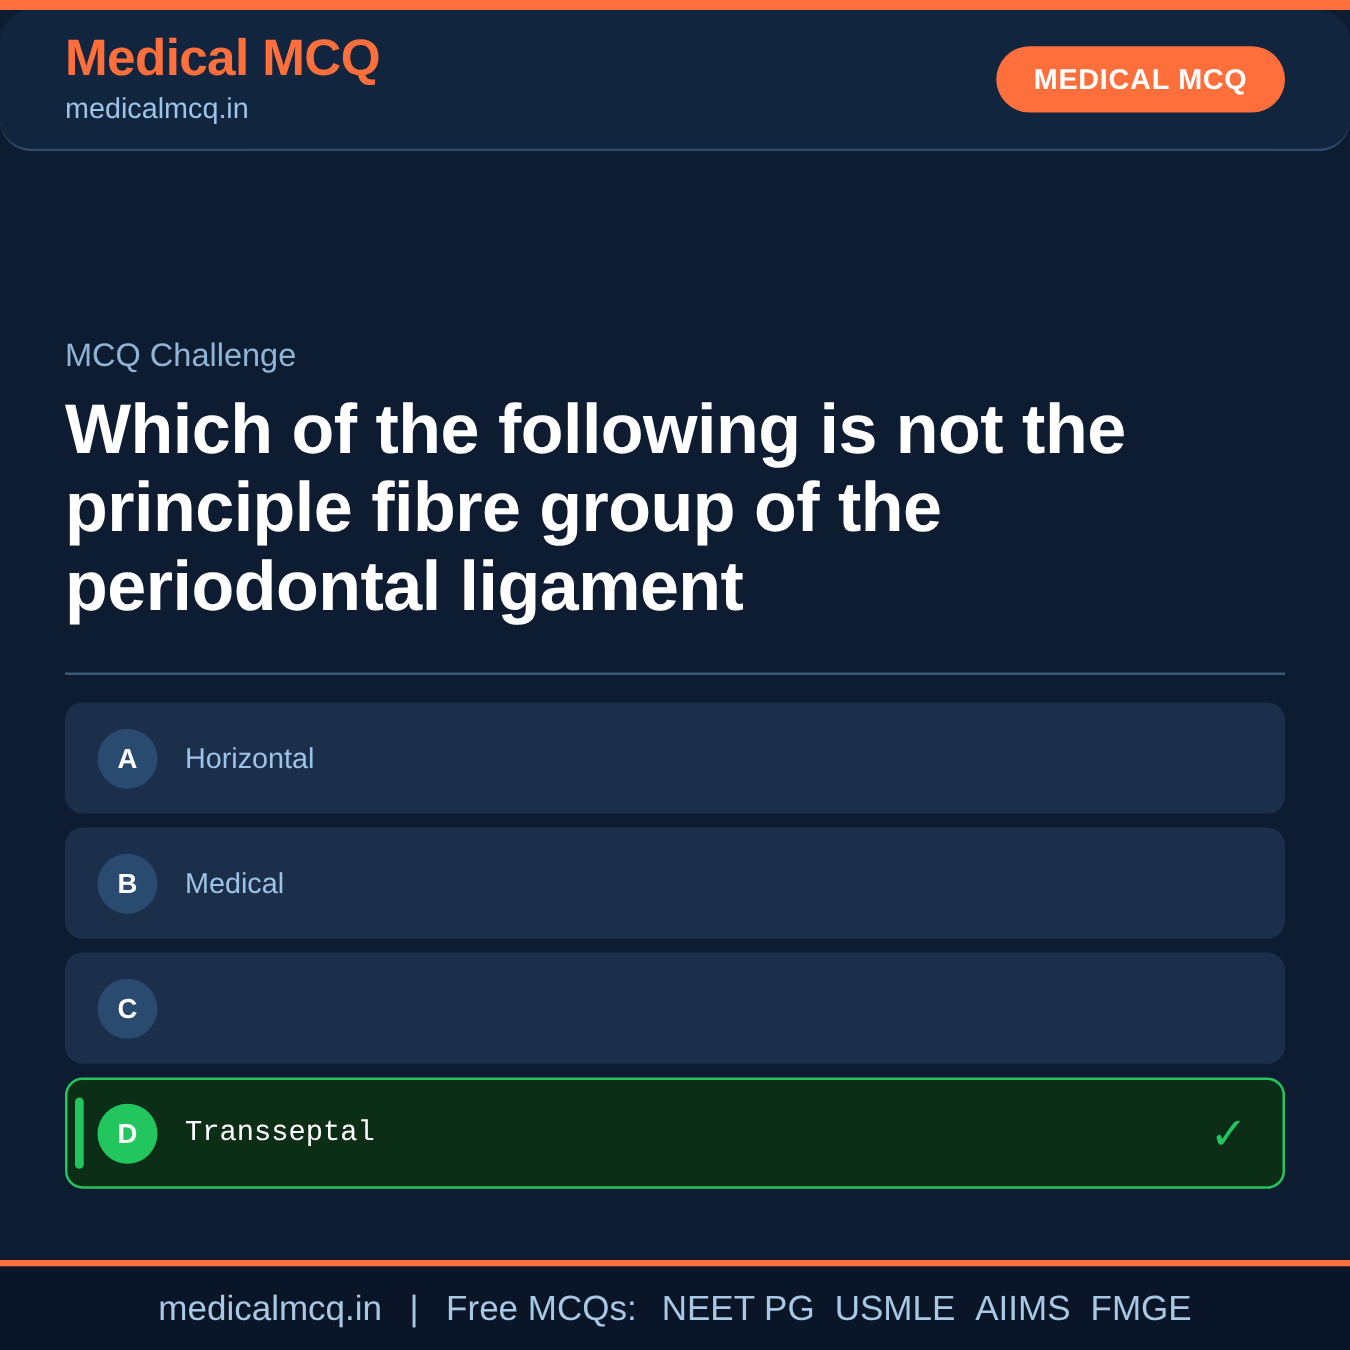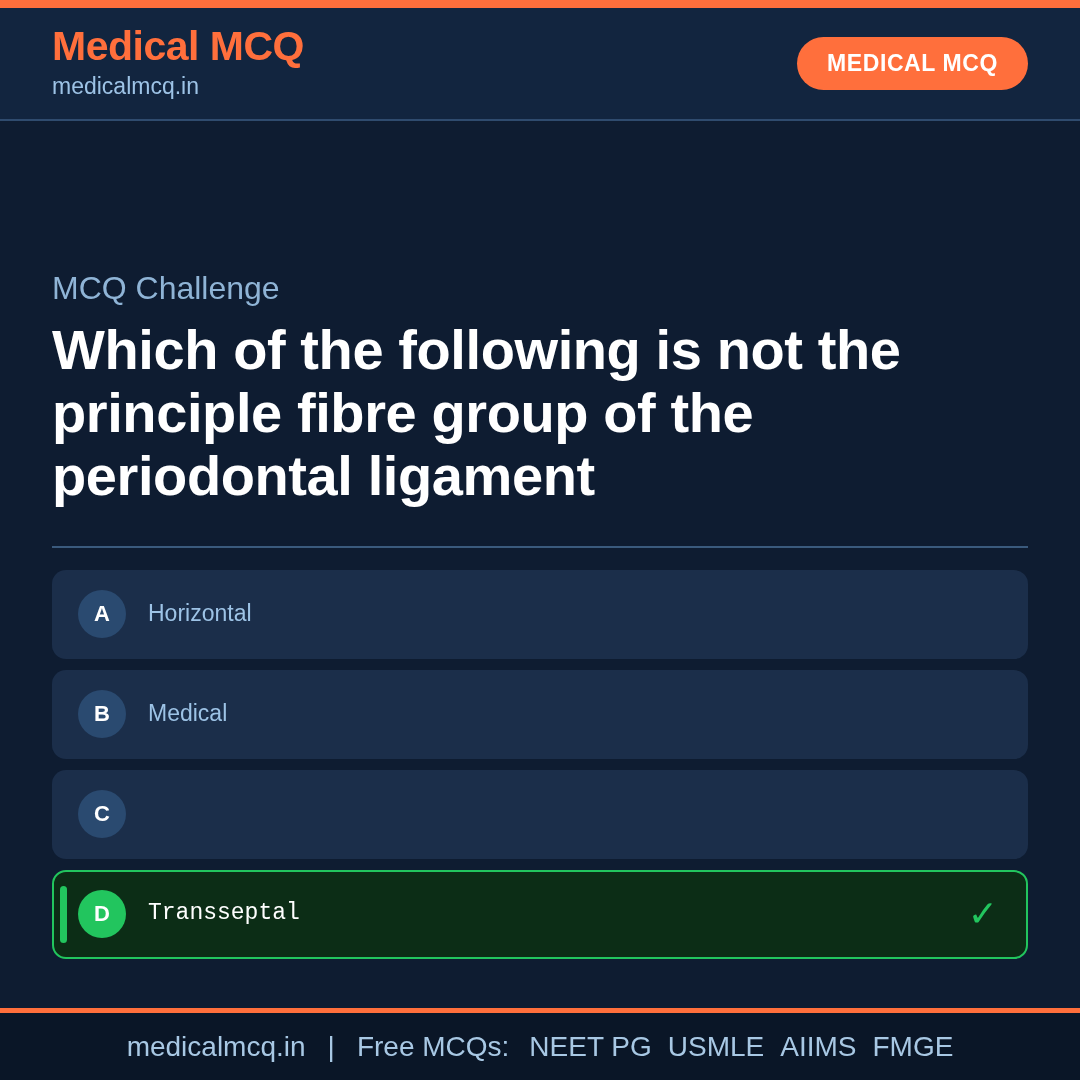--- a/index.html
+++ b/index.html
@@ -15,20 +15,21 @@
   .top-accent { height:8px; width:100%; background:#FF6F3C; flex:0 0 auto; }
 
   
   .header {
     flex:0 0 auto;
     height:113px;
     background:#12253F;
     border-bottom:2px solid #2F4B6E;
     display:flex; align-items:center; justify-content:space-between;
     padding:0 52px 0 52px;
+    border-radius:25px;
   }
   .brand { display:flex; flex-direction:column; justify-content:center; }
   .brand-title {
     font-size:41px; font-weight:bold; color:#FF6F3C;
     line-height:1.05; letter-spacing:-0.5px;
   }
   .brand-sub { font-size:23px; color:#9DC3E6; line-height:1.35; margin-top:2px; }
   .header-badge {
     background:#FF6F3C; color:#FFFFFF;
     font-size:23px; font-weight:bold; letter-spacing:0.6px;
@@ -36,21 +37,21 @@
   }
 
   
   .main {
     flex:1 1 auto; position:relative;
     padding:0 52px;
     display:flex; flex-direction:column;
   }
   .q-block { margin-top:148px; }
   .q-kicker {
-    font-size:32px; color:#8FB4D6; line-height:1.2; margin-bottom:12px;
+    font-size:26px; color:#8FB4D6; line-height:1.2; margin-bottom:12px;
   }
   .q-text {
     font-size:56px; font-weight:bold; color:#FFFFFF;
     line-height:1.12; letter-spacing:-0.4px; max-width:960px;
   }
   .q-divider {
     height:2px; background:#3A5A7D; margin-top:38px; margin-bottom:22px;
   }
 
   

